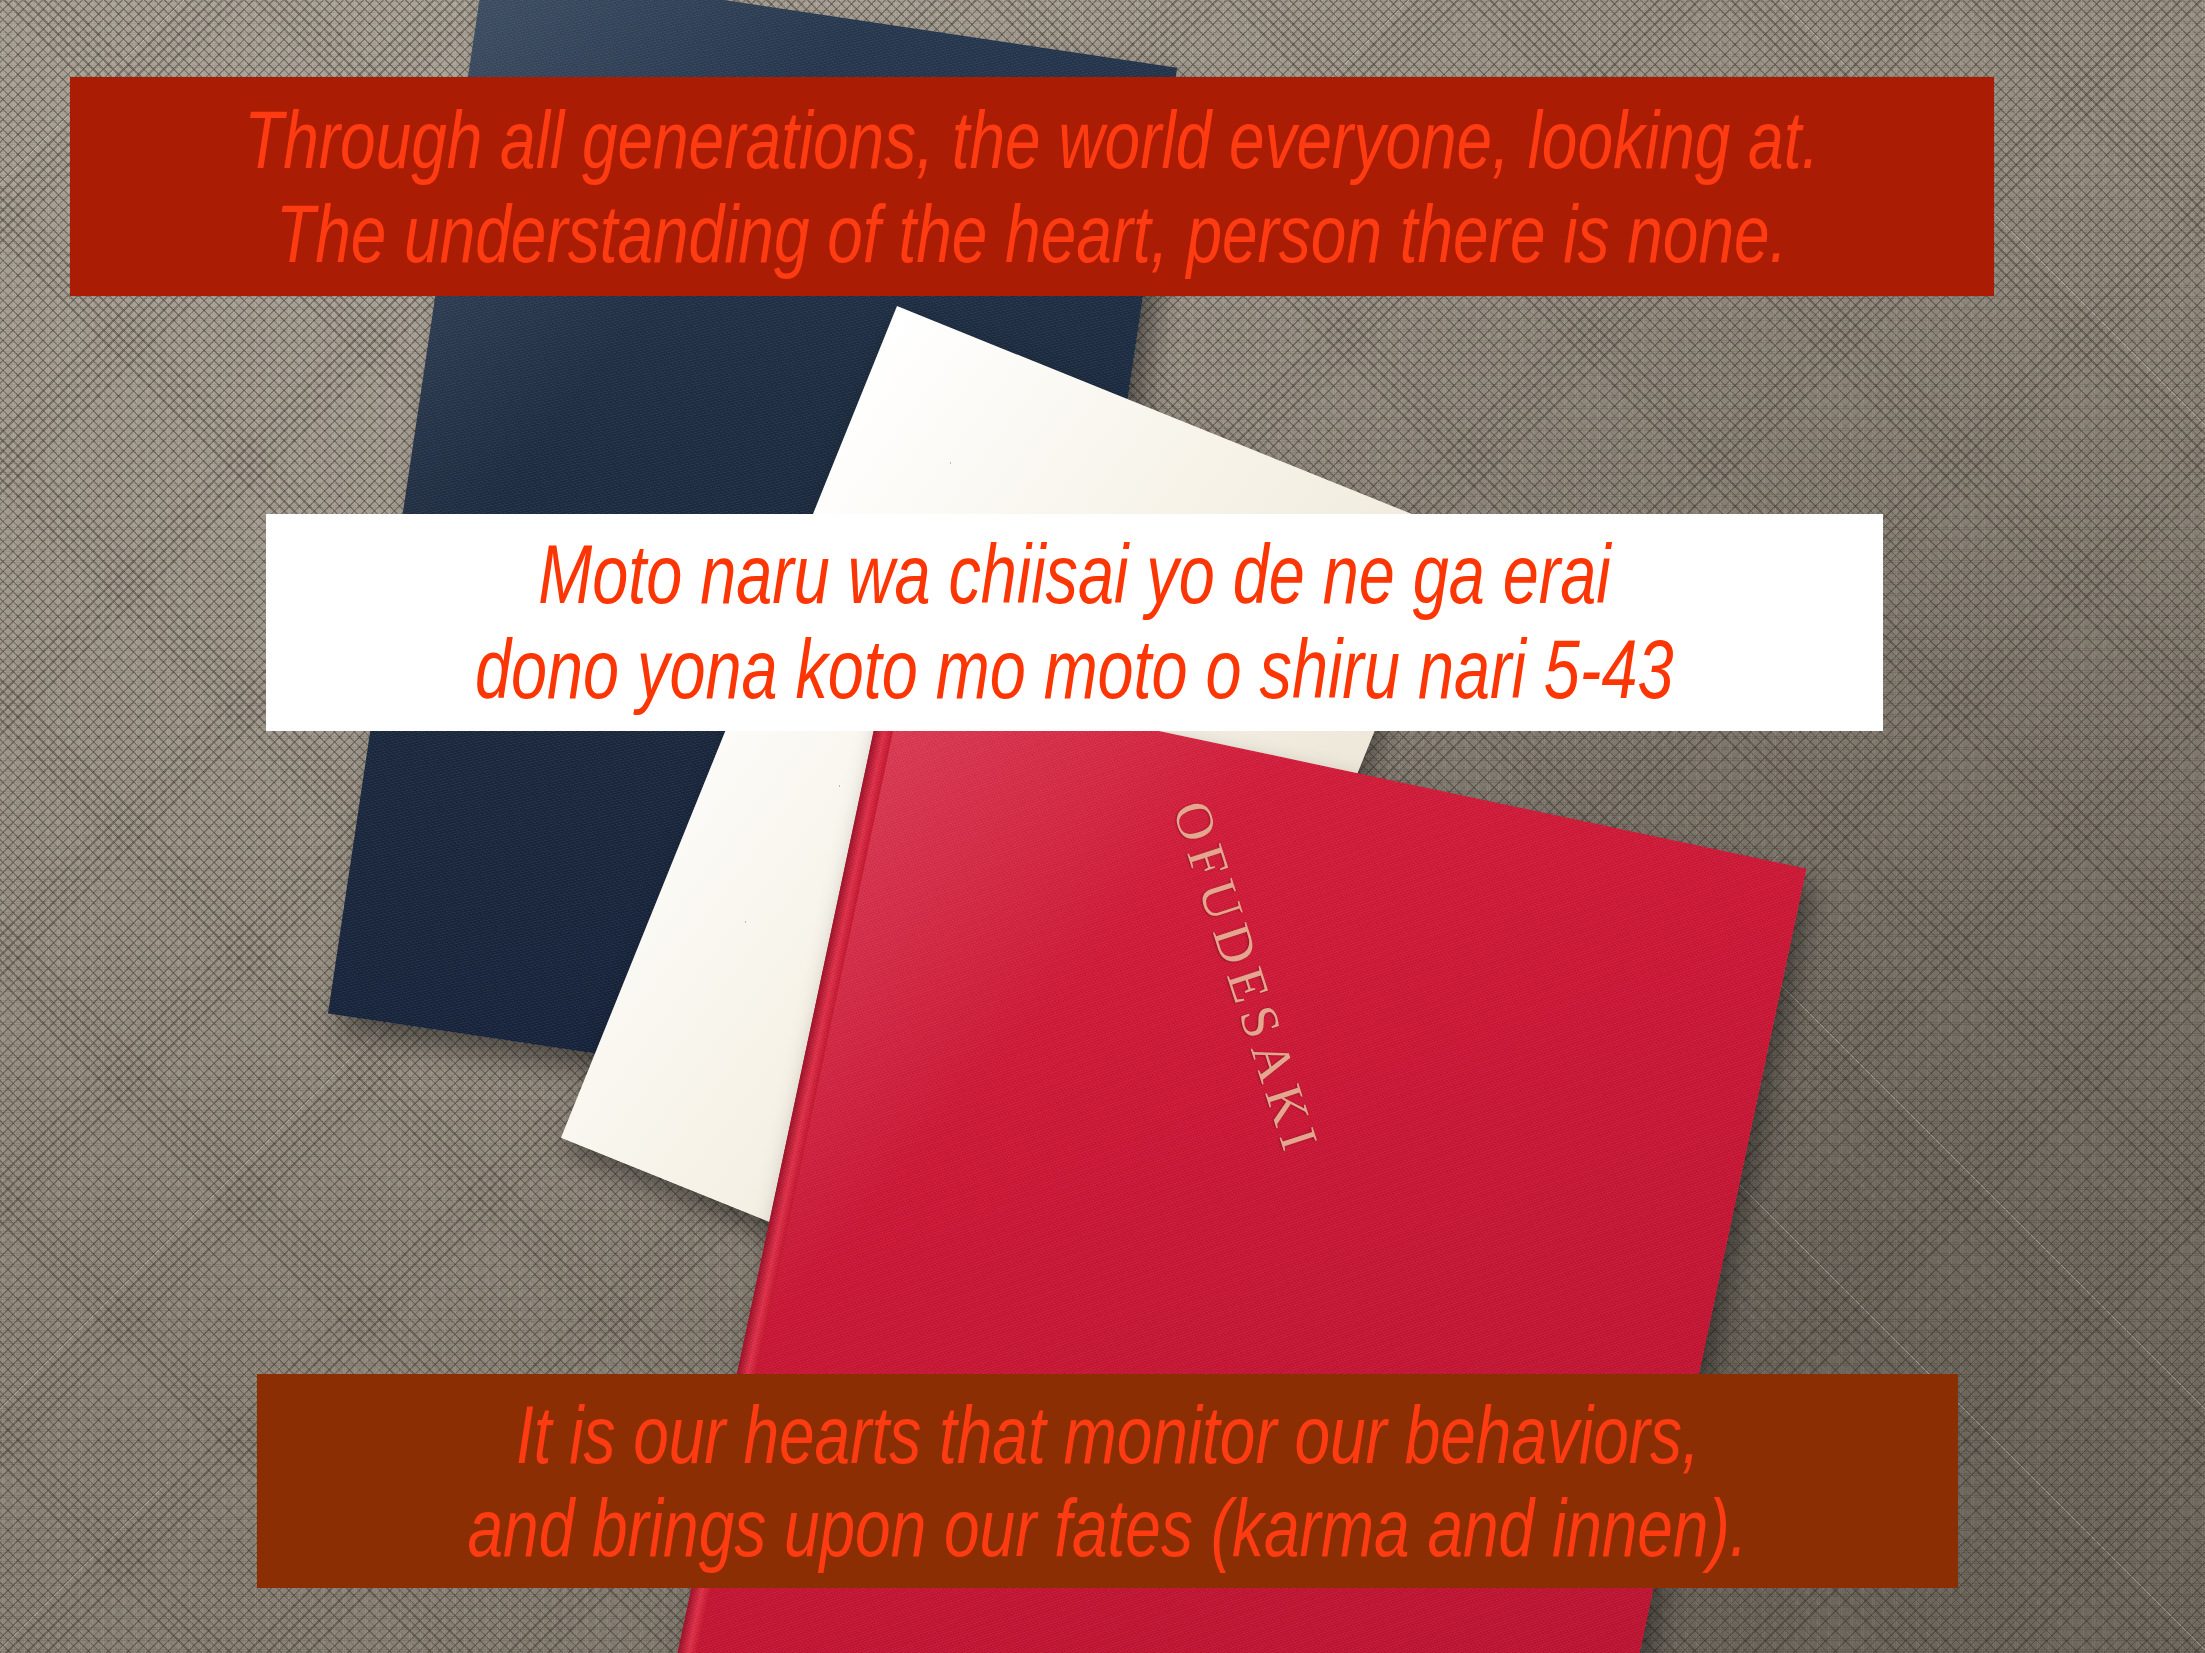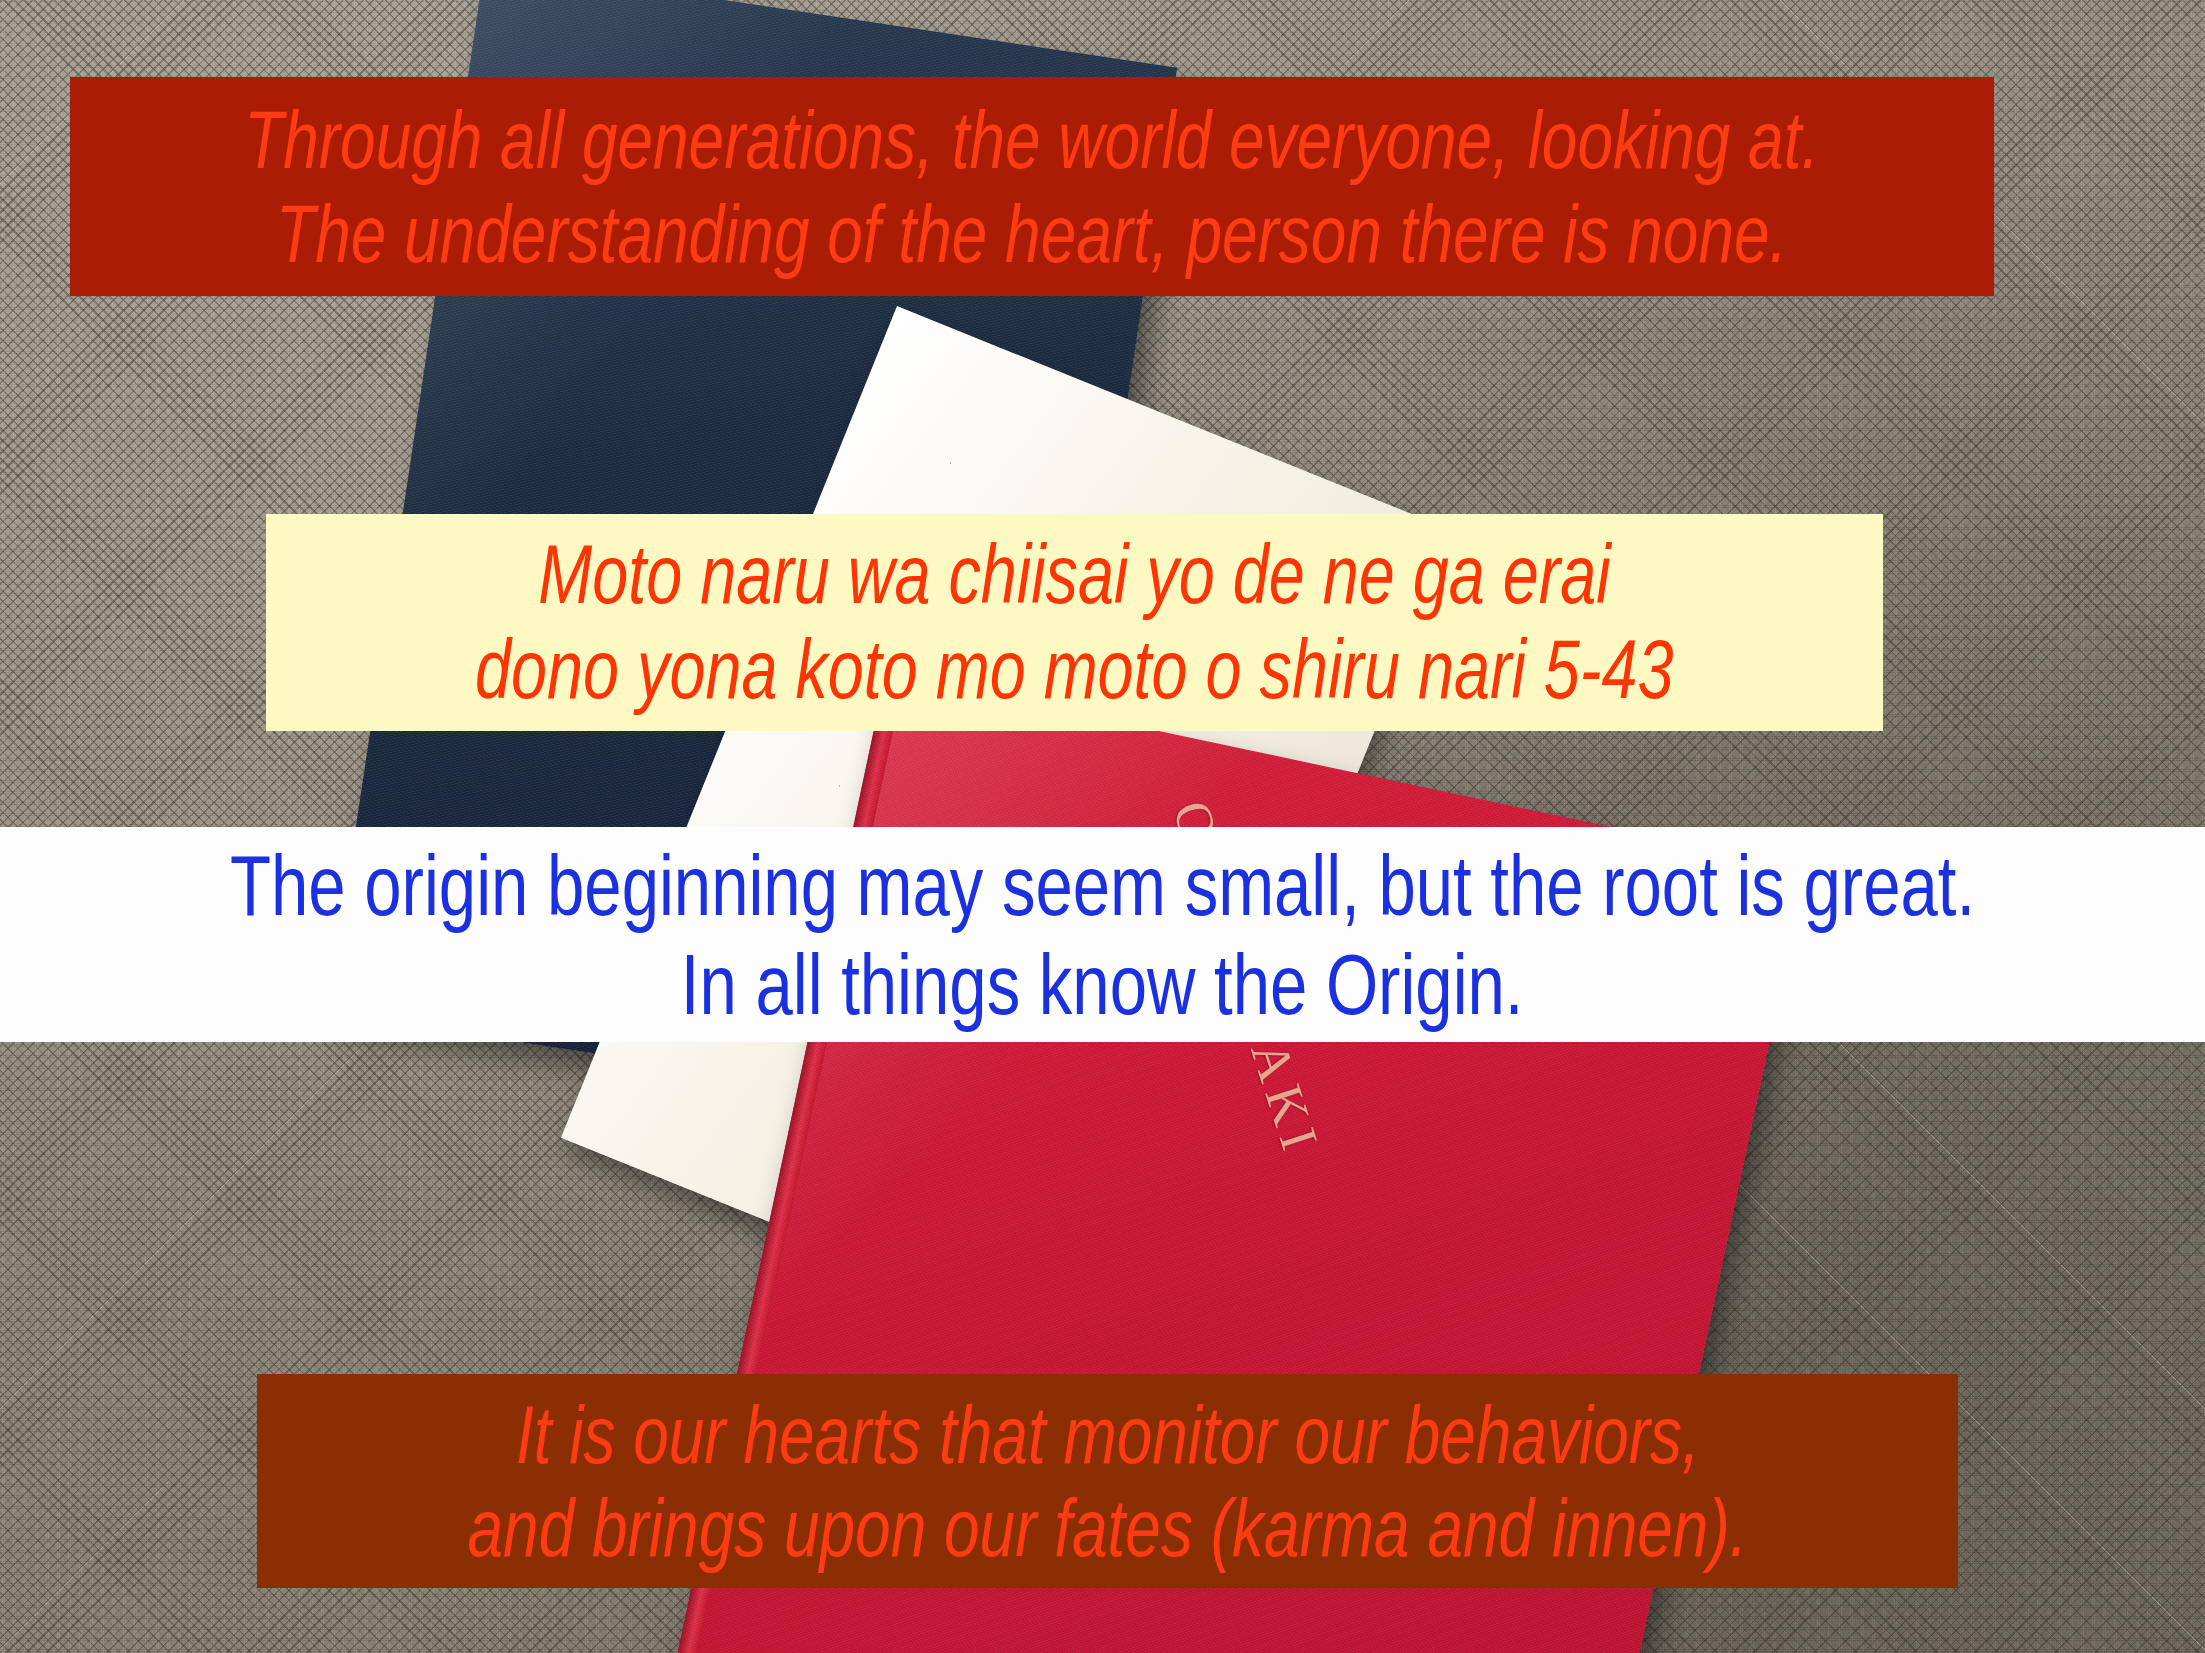--- a/index.html
+++ b/index.html
@@ -164,21 +164,21 @@
     font-size:82px;
     font-style:italic;
     font-weight:400;
     font-stretch:condensed;
     transform:scaleX(.78);
   }
 
   
   #banner-roman{
     left:266px; top:514px; width:1617px; height:217px;
-    background:#fef9c3;
+    background:#ffffff;
   }
   #banner-roman .line{
     color:#fc3505;
     font-size:83px;
     font-style:italic;
     font-weight:400;
     font-stretch:condensed;
     transform:scaleX(.78);
   }
 
@@ -238,24 +238,20 @@
   <div id="banner-top" class="banner">
     <div class="line">Through all generations, the world everyone, looking at.</div>
     <div class="line">The understanding of the heart, person there is none.</div>
   </div>
 
   <div id="banner-roman" class="banner">
     <div class="line">Moto naru wa chiisai yo de ne ga erai</div>
     <div class="line">dono yona koto mo moto o shiru nari  5-43</div>
   </div>
 
-  <div id="banner-blue" class="banner">
-    <div class="line">The origin beginning may seem small, but the root is great.</div>
-    <div class="line">In all things know the Origin.</div>
-  </div>
 
   <div id="banner-bottom" class="banner">
     <div class="line">It is our hearts that monitor our behaviors,</div>
     <div class="line">and brings upon our fates (karma and innen).</div>
   </div>
 
 </div>
 
 
 </body></html>

